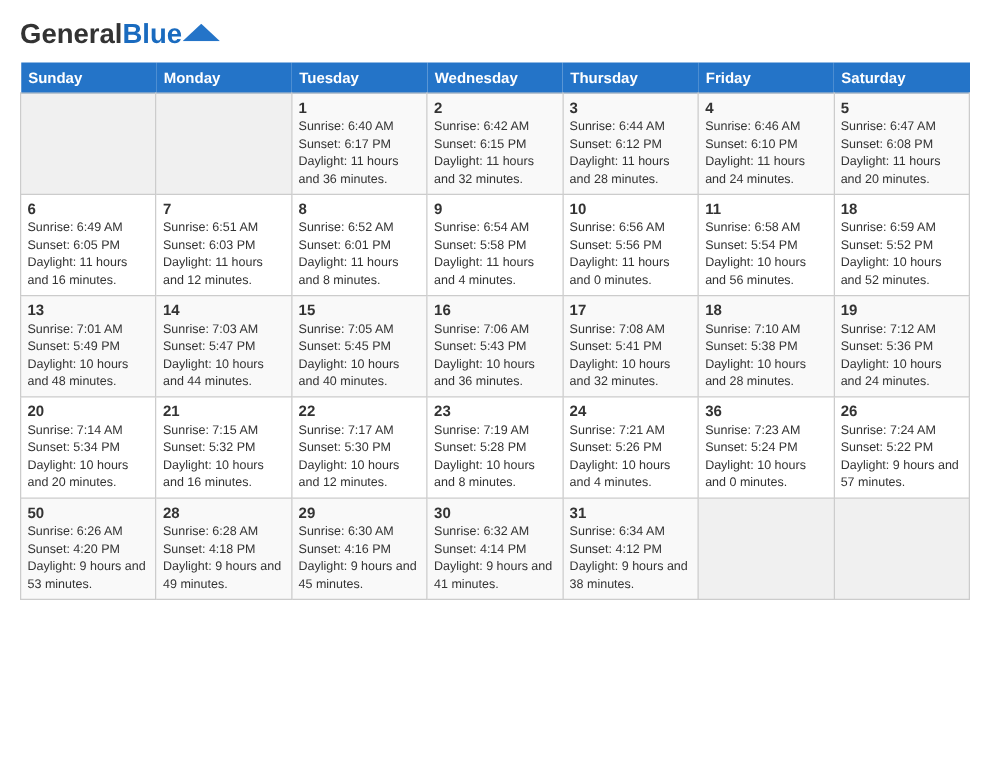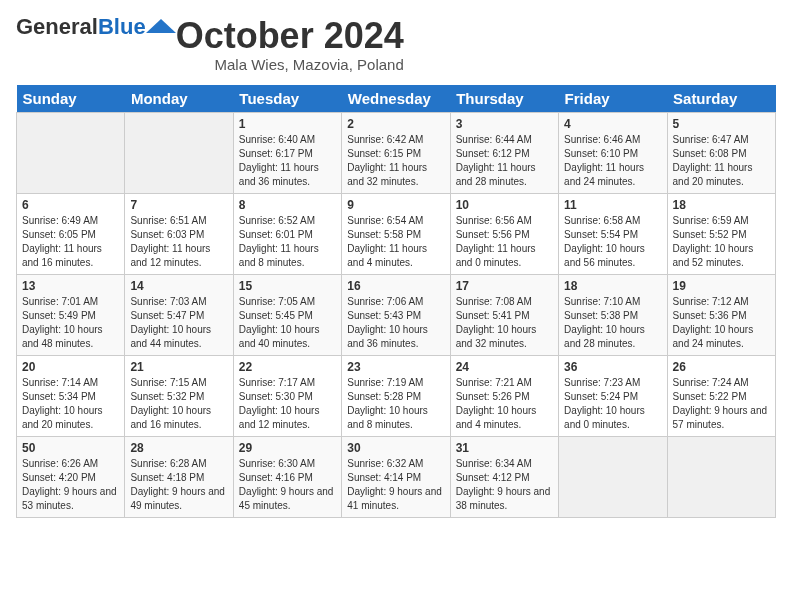--- a/index.html
+++ b/index.html
@@ -48,21 +48,21 @@
     table {
       width: 100%;
       border-collapse: collapse;
       font-size: 11px;
     }
     thead tr th {
       background-color: #2474c8;
       color: #fff;
       text-align: left;
       padding: 5px 6px;
-      font-size: 15px;
+      font-size: 12px;
       font-weight: bold;
     }
     tbody tr td {
       border: 1px solid #ccc;
       vertical-align: top;
       padding: 4px 5px;
       width: calc(100% / 7);
       min-height: 80px;
       height: 80px;
     }
@@ -93,24 +93,20 @@
   <div class="logo">
     <div style="display:flex;align-items:center;">
       <span class="logo-text">
         <span>General</span><span class="blue">Blue</span>
       </span>
       <svg class="logo-arrow" viewBox="0 0 30 14">
         <polygon points="0,14 15,0 30,14" fill="#2474c8"></polygon>
       </svg>
     </div>
   </div>
-  <div class="title-block">
-    <div class="month-title">October 2024</div>
-    <div class="location">Mala Wies, Mazovia, Poland</div>
-  </div>
 </div>
 
 <table>
   <thead>
     <tr>
     <th>Sunday</th>
         <th>Monday</th>
         <th>Tuesday</th>
         <th>Wednesday</th>
         <th>Thursday</th>

